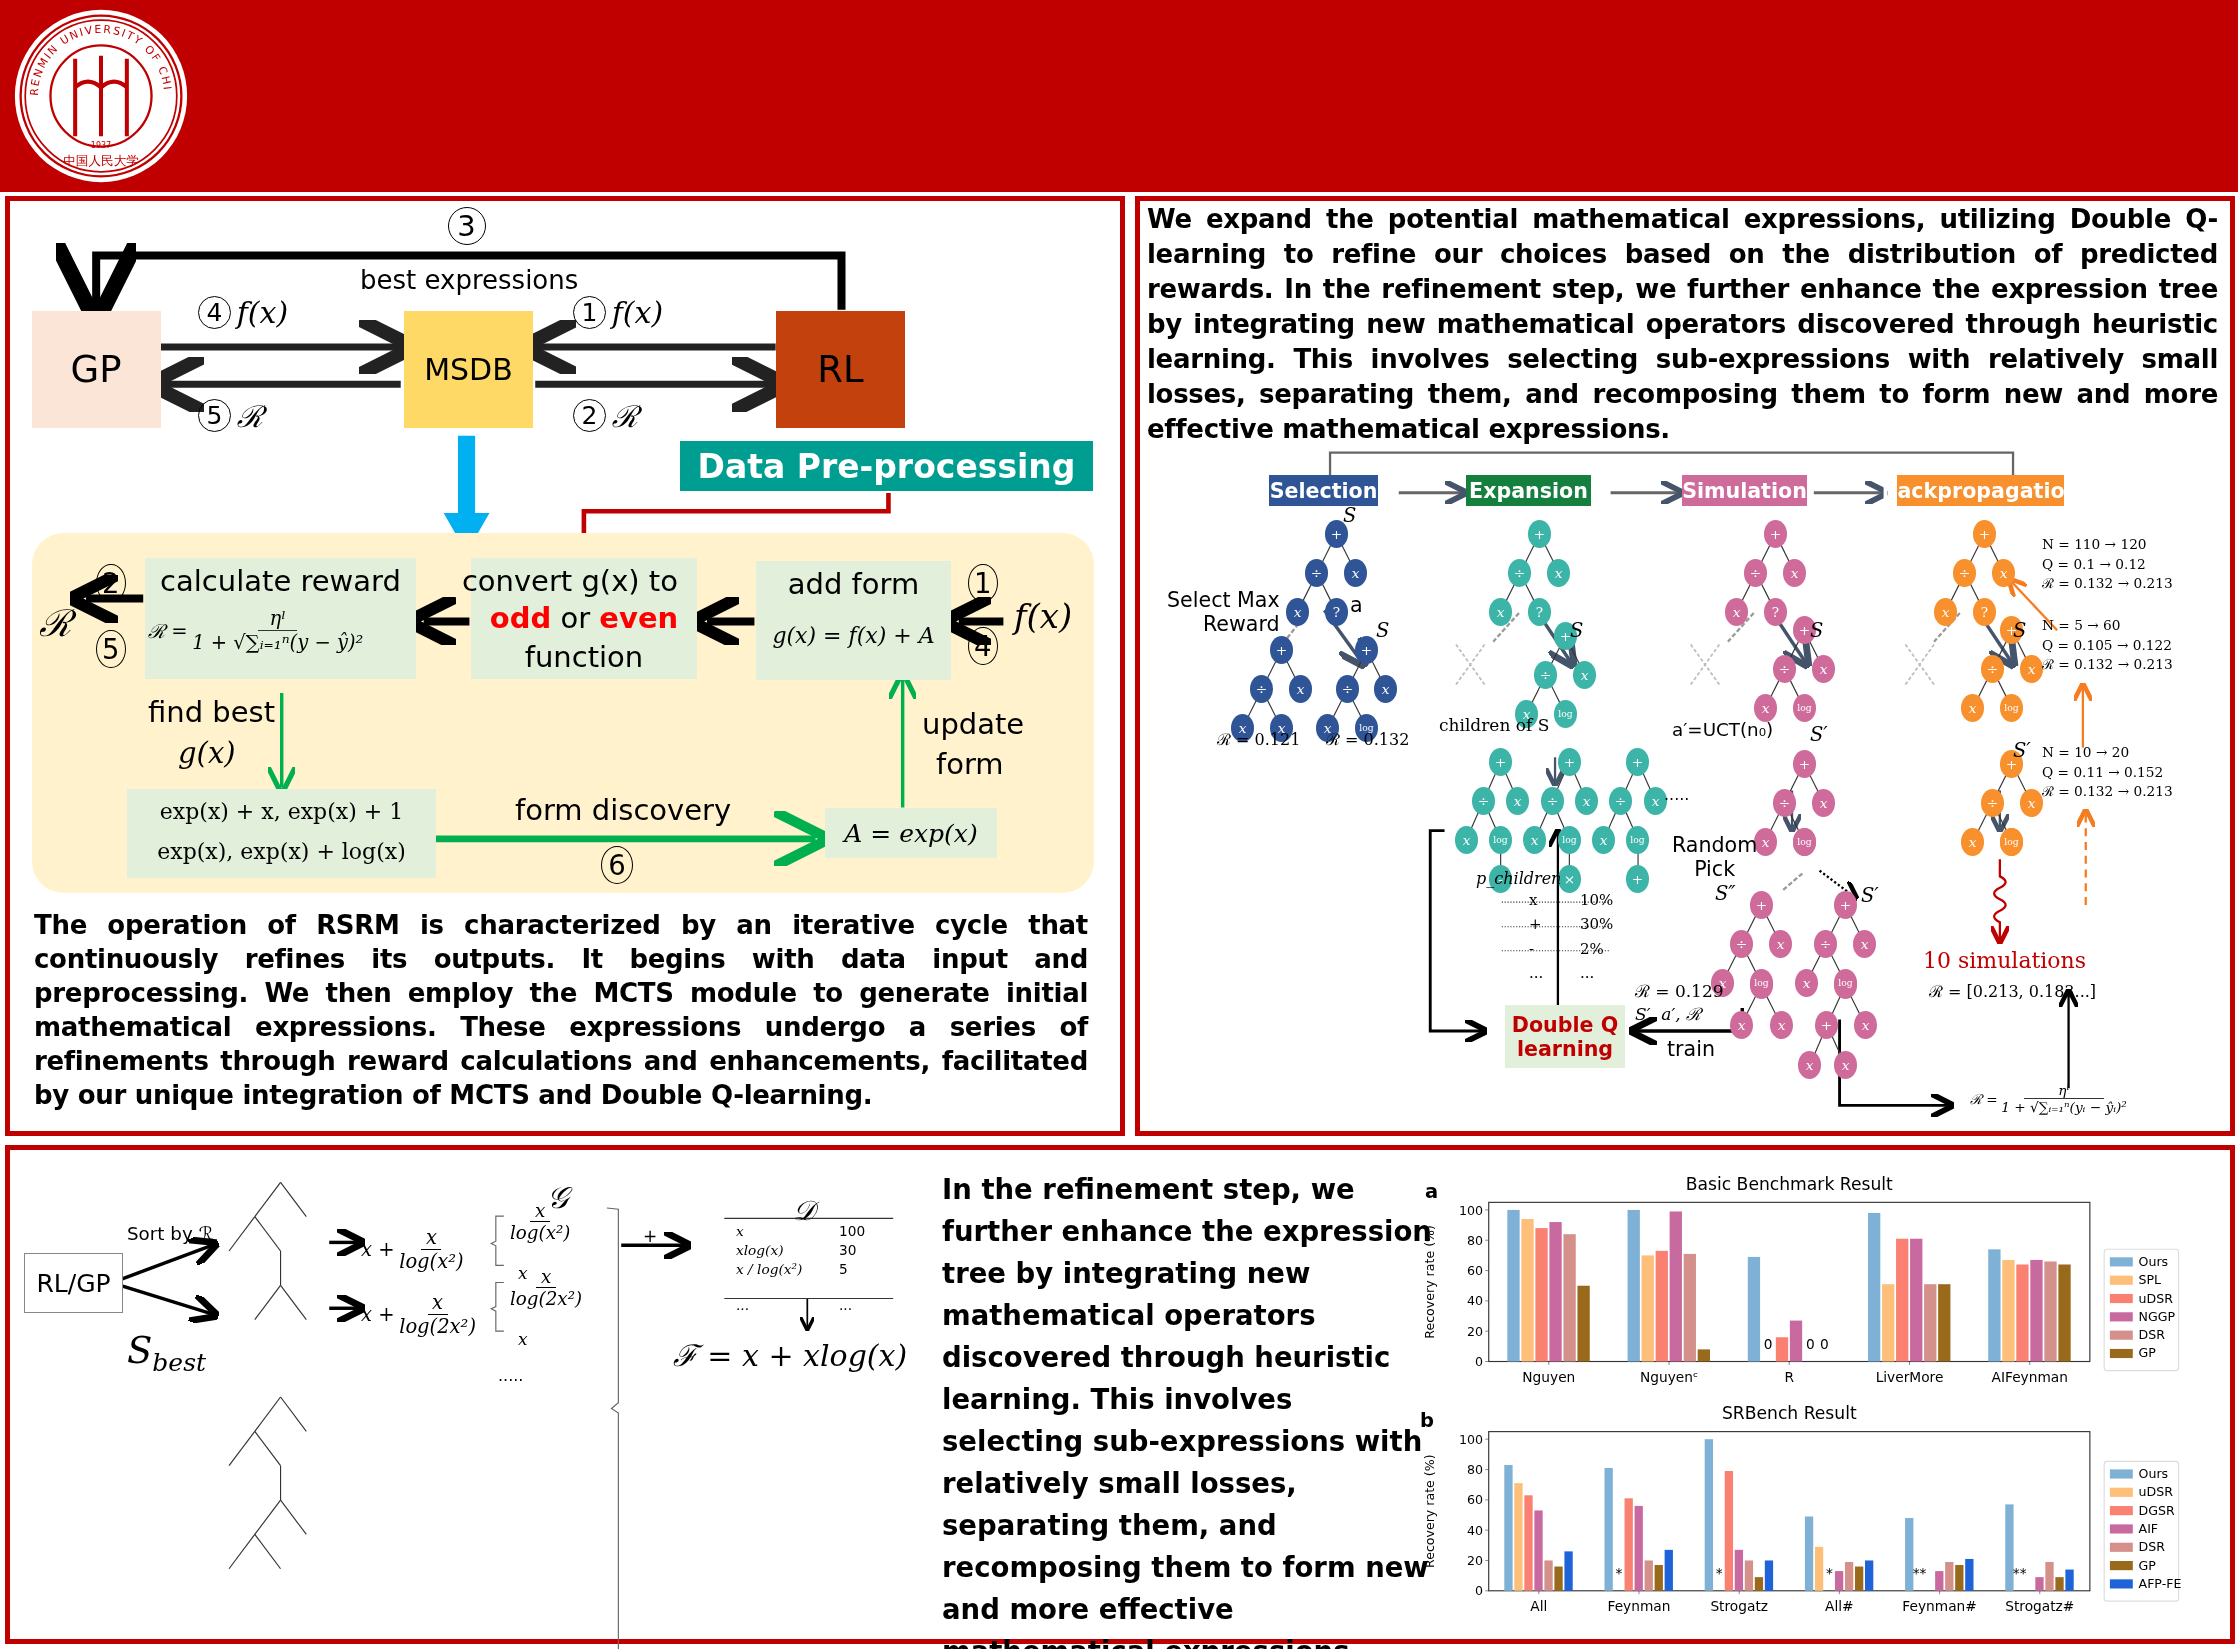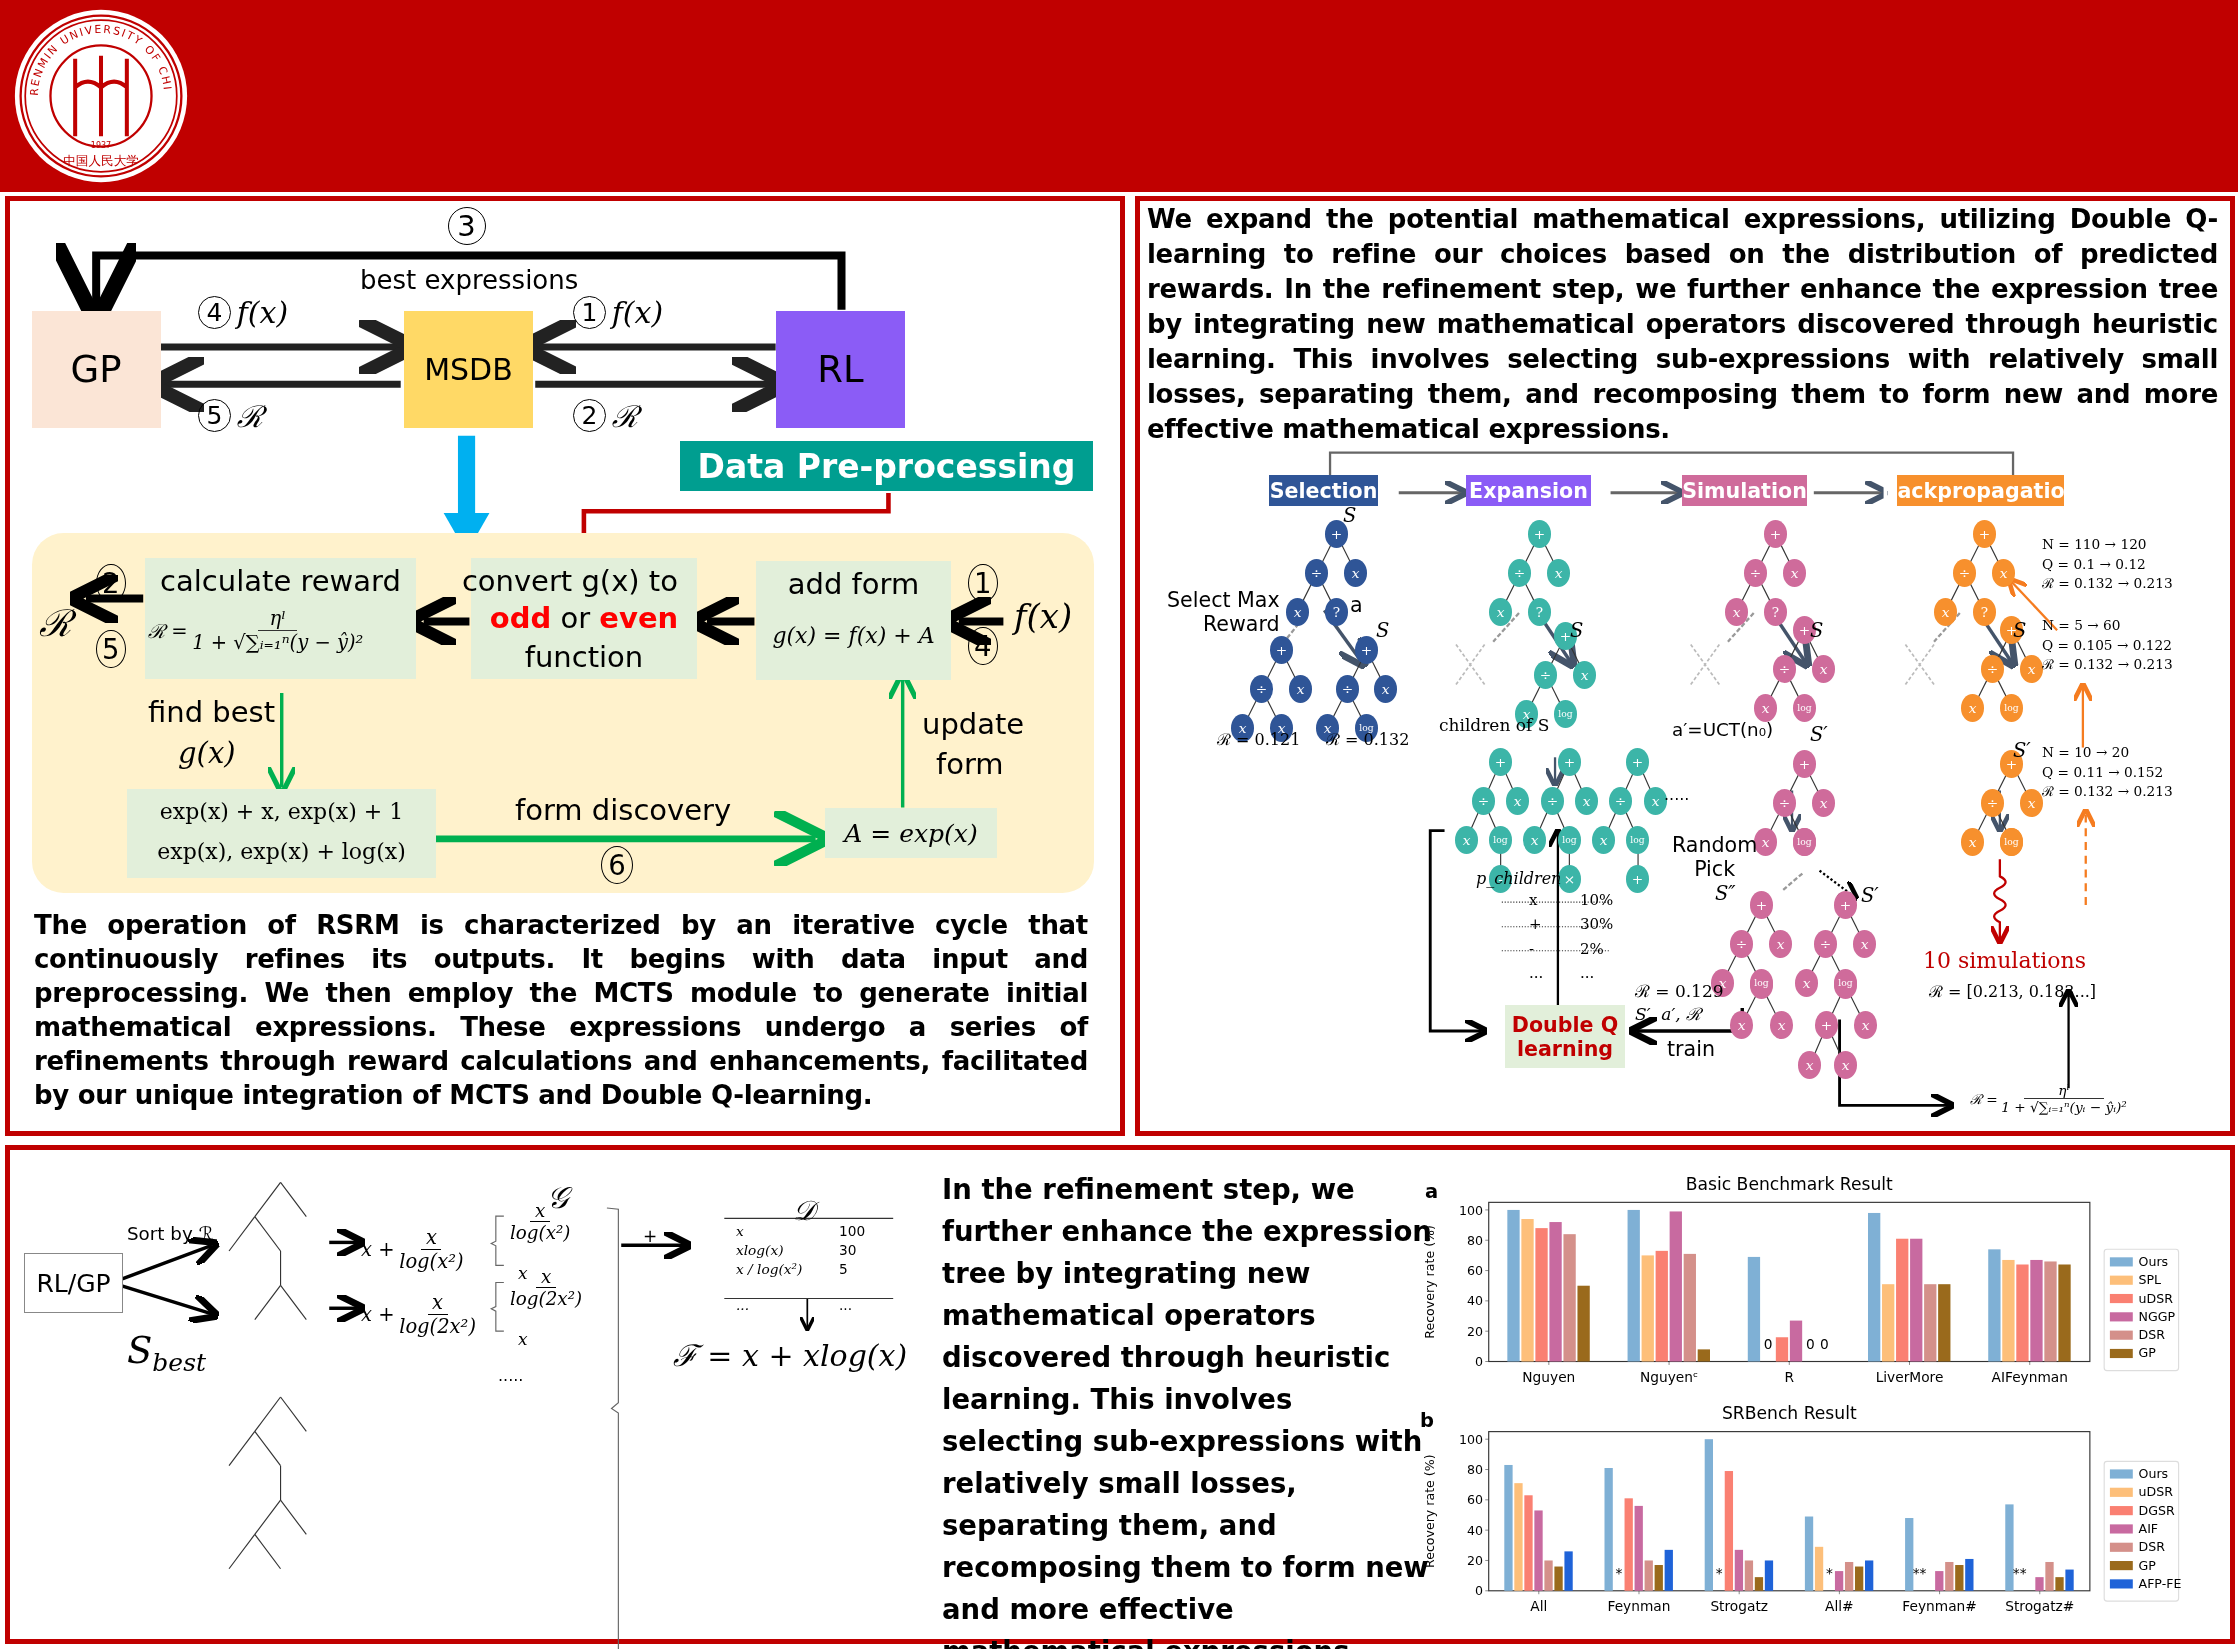--- a/index.html
+++ b/index.html
@@ -68,21 +68,21 @@
     <polygon points="775,555 855,555 815,625" fill="#00b0f0"></polygon>
     <polyline points="1552,520 1552,552 1020,552 1020,610" fill="none" stroke="#c00000" stroke-width="8"></polyline>
     <polygon points="1005,605 1035,605 1020,633" fill="#c00000"></polygon>
   </svg>
   <div class="abs" style="left:438px;top:207px;width:57px;text-align:center;">
     <span class="circ" style="width:36px;height:36px;font-size:29px;">3</span>
   </div>
   <div class="lbl" style="left:360px;top:265px;font-size:26px;">best expressions</div>
   <div class="abs box" style="left:31.5px;top:311px;width:129px;height:117px;background:#fbe5d6;font-size:37px;">GP</div>
   <div class="abs box" style="left:404px;top:311px;width:129px;height:117px;background:#ffd966;font-size:30px;">MSDB</div>
-  <div class="abs box" style="left:776px;top:311px;width:129px;height:117px;background:#8b5cf6;font-size:37px;">RL</div>
+  <div class="abs box" style="left:776px;top:311px;width:129px;height:117px;background:#c2410c;font-size:37px;">RL</div>
 
   <div class="abs" style="left:198px;top:295px;font-size:30px;display:flex;align-items:center;gap:5.7px;">
     <span class="circ" style="width:31px;height:31px;font-size:25px;">4</span>
     <span class="math">f(x)</span>
   </div>
   <div class="abs" style="left:573px;top:295px;font-size:30px;display:flex;align-items:center;gap:5.7px;">
     <span class="circ" style="width:31px;height:31px;font-size:25px;">1</span>
     <span class="math">f(x)</span>
   </div>
   <div class="abs" style="left:198px;top:395px;font-size:30px;display:flex;align-items:center;gap:5.7px;">
@@ -304,21 +304,21 @@
 
   <g stroke="#333" stroke-width="2" stroke-dasharray="2,3">
     <line x1="640" y1="795" x2="740" y2="795"></line>
       <line x1="740" y1="795" x2="830" y2="795"></line>
     <line x1="640" y1="838" x2="830" y2="838"></line>
     <line x1="640" y1="880" x2="830" y2="880"></line>
   </g>
 </svg>
 
 <div class="stage" style="left:1269px;top:475px;width:109px;height:31px;background:#2f5597;">Selection</div>
-<div class="stage" style="left:1466px;top:475px;width:125px;height:31px;background:#8b5cf6;">Expansion</div>
+<div class="stage" style="left:1466px;top:475px;width:125px;height:31px;background:#15803d;">Expansion</div>
 <div class="stage" style="left:1682px;top:475px;width:125px;height:31px;background:#cf6b9b;">Simulation</div>
 <div class="stage" style="left:1897px;top:475px;width:167px;height:31px;background:#f7902d;">Backpropagation</div>
 
 <div id="trees">
     <div class="node" style="left: 1286px; top: 598px; width: 23px; height: 27.5px; background: rgb(47, 85, 151); font-size: 13.7px; font-style: italic;">x</div>
     <div class="node" style="left: 1325px; top: 598px; width: 23px; height: 27.5px; background: rgb(47, 85, 151); font-size: 13.7px;">?</div>
     <div class="node" style="left: 1305px; top: 559px; width: 23px; height: 27.5px; background: rgb(47, 85, 151); font-size: 13.7px;">÷</div>
     <div class="node" style="left: 1344px; top: 559px; width: 23px; height: 27.5px; background: rgb(47, 85, 151); font-size: 13.7px; font-style: italic;">x</div>
     <div class="node" style="left: 1325px; top: 520px; width: 23px; height: 27.5px; background: rgb(47, 85, 151); font-size: 13.7px;">+</div>
     <div class="node" style="left: 1489px; top: 598px; width: 23px; height: 27.5px; background: rgb(60, 181, 168); font-size: 13.7px; font-style: italic;">x</div>

